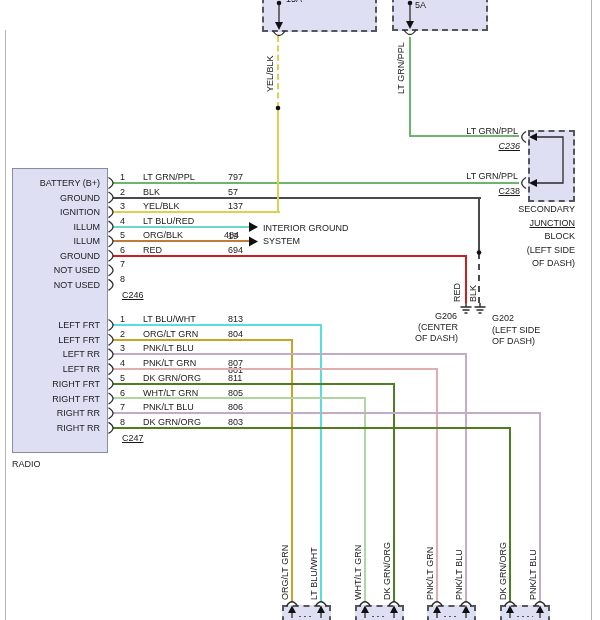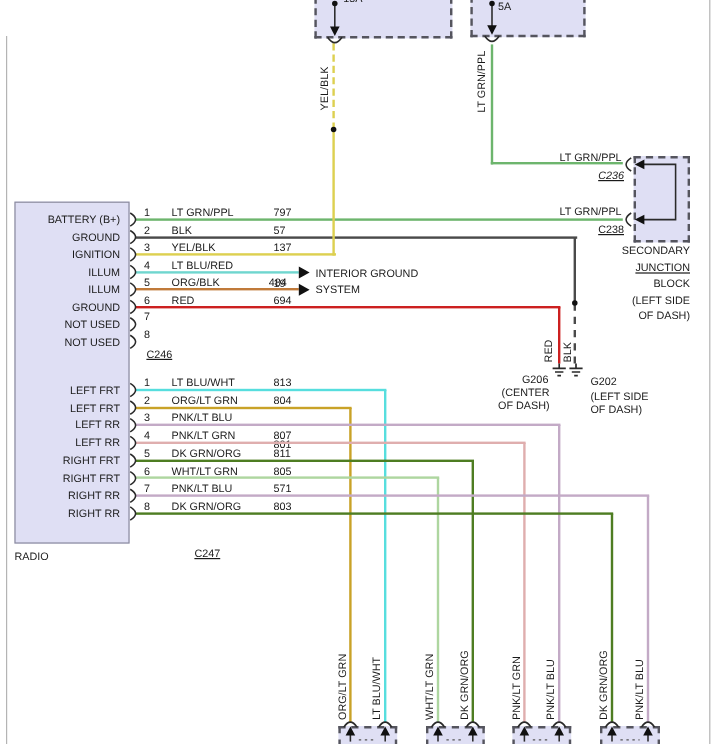--- a/index.html
+++ b/index.html
@@ -43,21 +43,21 @@
   <div class="t" style="left:263px;top:236px;">SYSTEM</div>
 
   <div class="vt" style="left:452px;top:302px;">RED</div>
   <div class="vt" style="left:468px;top:302px;">BLK</div>
   <div class="t r" style="left:420px;top:311px;width:37px;">G206</div>
   <div class="t" style="left:492px;top:313px;">G202</div>
 
   <div class="box solidbox" style="left:12px;top:168px;width:96px;height:285px;"></div>
   <div class="t" style="left:12px;top:459px;">RADIO</div>
   <div class="t u" style="left:122px;top:290px;">C246</div>
-  <div class="t u" style="left:122px;top:456px;margin-left:40px;">C247</div>
+  <div class="t u" style="left:122px;top:433px;">C247</div>
 
 <div class="t r" style="left: 14px; top: 178px; width: 86px;">BATTERY (B+)</div>
     <div class="t" style="left: 120px; top: 172px;">1</div>
     <div class="t" style="left: 143px; top: 172px;">LT GRN/PPL</div>
     <div class="t" style="left: 228px; top: 172px;">797</div>
     <div class="t r" style="left: 14px; top: 192.55px; width: 86px;">GROUND</div>
     <div class="t" style="left: 120px; top: 186.55px;">2</div>
     <div class="t" style="left: 143px; top: 186.55px;">BLK</div>
     <div class="t" style="left: 228px; top: 186.55px;">57</div>
     <div class="t r" style="left: 14px; top: 207.1px; width: 86px;">IGNITION</div>
@@ -100,21 +100,21 @@
     <div class="t" style="left: 120px; top: 372.8px;">5</div>
     <div class="t" style="left: 143px; top: 372.8px;">DK GRN/ORG</div>
     <div class="t" style="left: 228px; top: 372.8px;">811</div>
     <div class="t r" style="left: 14px; top: 393.5px; width: 86px;">RIGHT FRT</div>
     <div class="t" style="left: 120px; top: 387.5px;">6</div>
     <div class="t" style="left: 143px; top: 387.5px;">WHT/LT GRN</div>
     <div class="t" style="left: 228px; top: 387.5px;">805</div>
     <div class="t r" style="left: 14px; top: 408.2px; width: 86px;">RIGHT RR</div>
     <div class="t" style="left: 120px; top: 402.2px;">7</div>
     <div class="t" style="left: 143px; top: 402.2px;">PNK/LT BLU</div>
-    <div class="t" style="left: 228px; top: 402.2px;">571</div>
+    <div class="t" style="left: 228px; top: 402.2px;">806</div>
     <div class="t r" style="left: 14px; top: 422.9px; width: 86px;">RIGHT RR</div>
     <div class="t" style="left: 120px; top: 416.9px;">8</div>
     <div class="t" style="left: 143px; top: 416.9px;">DK GRN/ORG</div>
     <div class="t" style="left: 228px; top: 416.9px;">803</div>
     <div class="t r" style="left: 495px; top: 204px; width: 80px;">SECONDARY</div>
     <div class="t r" style="left: 495px; top: 217.6px; width: 80px; text-decoration: underline;">JUNCTION</div>
     <div class="t r" style="left: 495px; top: 231.2px; width: 80px;">BLOCK</div>
     <div class="t r" style="left: 495px; top: 244.8px; width: 80px;">(LEFT SIDE</div>
     <div class="t r" style="left: 495px; top: 258.4px; width: 80px;">OF DASH)</div>
     <div class="t r" style="left: 398px; top: 322px; width: 60px;">(CENTER</div>

